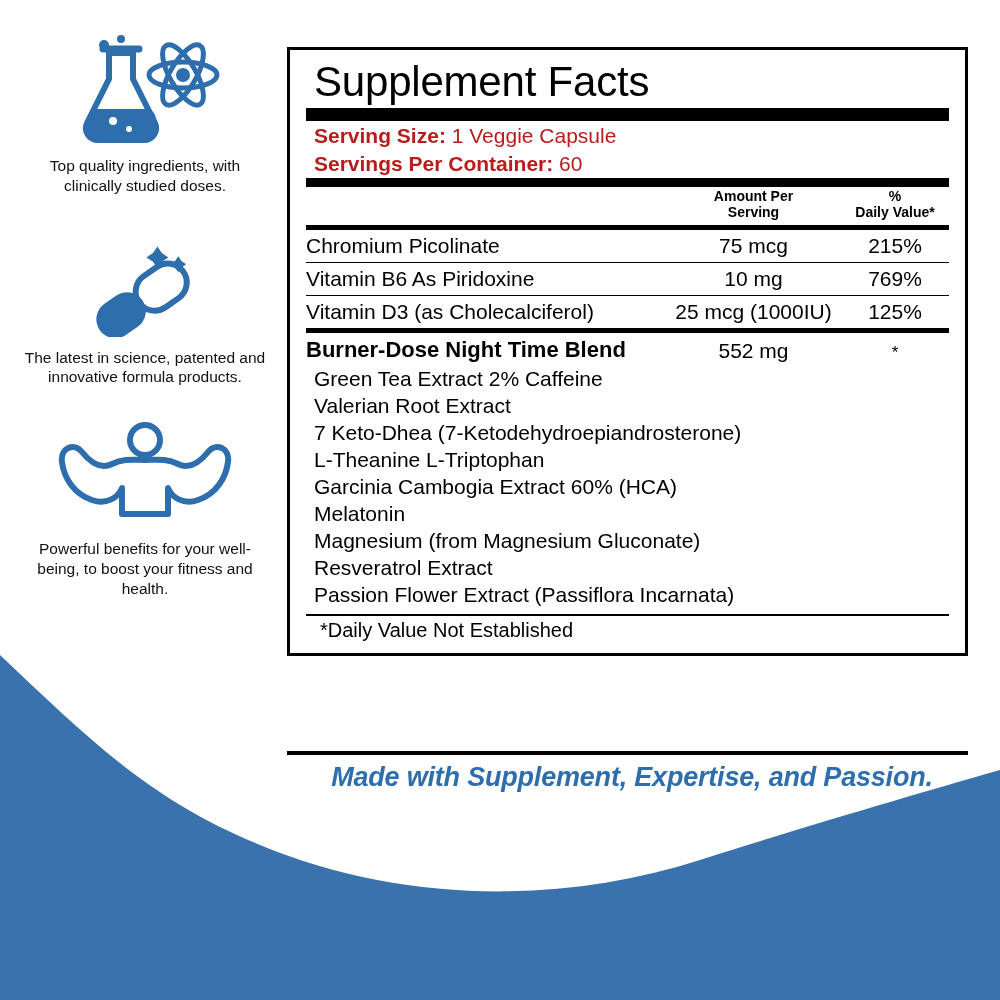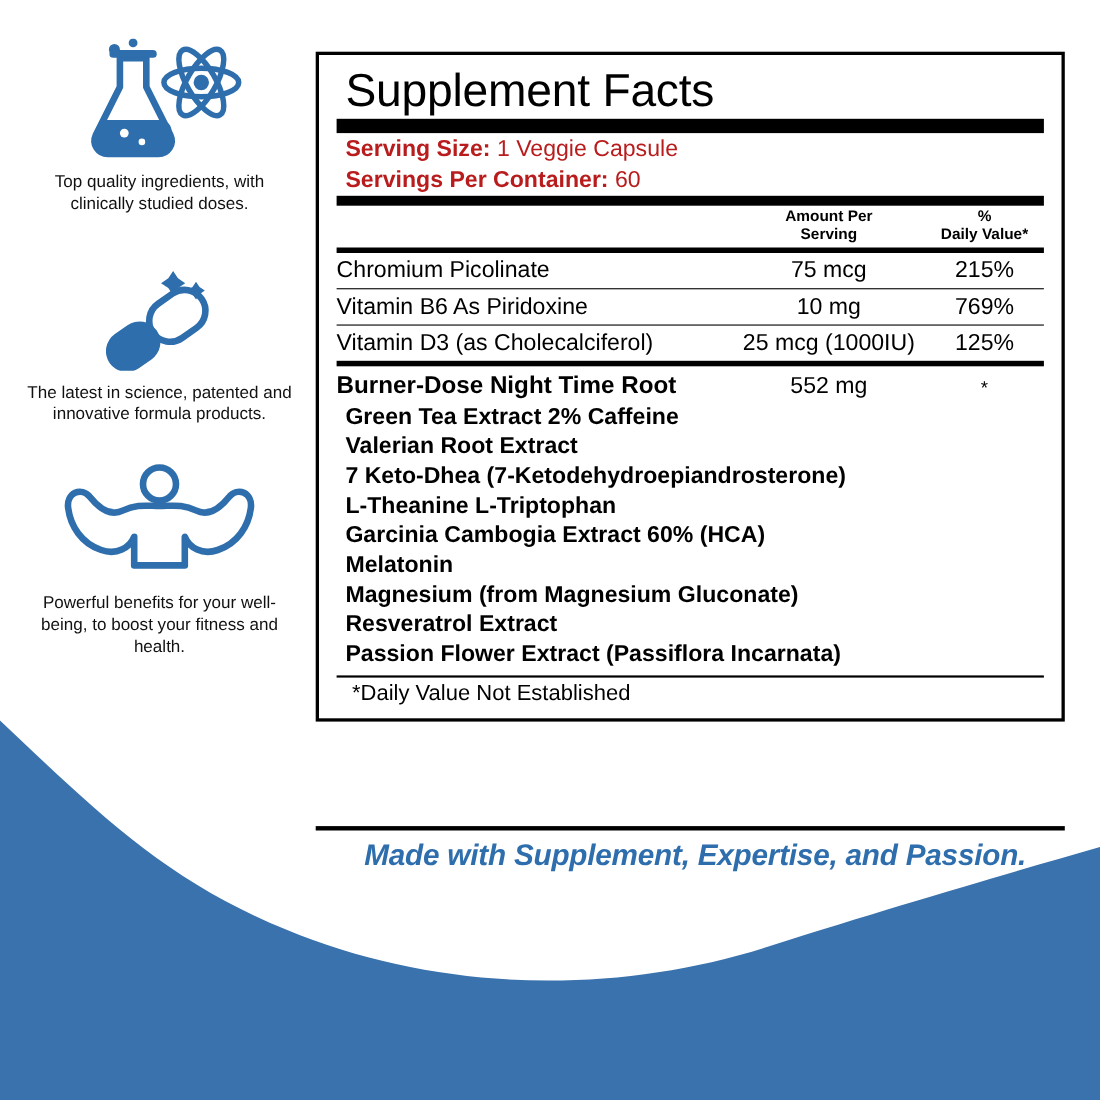--- a/index.html
+++ b/index.html
@@ -112,21 +112,21 @@
   .blend-name { font-weight: bold; font-size: 22px; padding-left: 8px; }
   .blend-amt  { text-align: center; font-size: 21px; }
   .blend-star { text-align: center; font-size: 17px; vertical-align: middle; }
 
   .ingredient-list {
     padding-left: 8px;
     font-size: 21px;
     line-height: 1.29;
     color: #000;
   }
-  .ingredient-list div { white-space: nowrap; font-weight: bold; }
+  .ingredient-list div { white-space: nowrap; }
 
   .daily-note {
     padding: 3px 0 3px 14px;
     font-size: 20px;
     color: #000;
   }
 
   .other-ing {
     position: absolute;
     left: 298px; top: 690px;
@@ -286,21 +286,21 @@
           <td class="amt">25 mcg (1000IU)</td>
           <td class="dv">125%</td>
         </tr>
         <tr class="sep sep-thick">
               <td colspan="3">
                 <hr>
               </td>
             </tr>
 
         <tr>
-          <td class="blend-name">Burner-Dose Night Time Root</td>
+          <td class="blend-name">Burner-Dose Night Time Blend</td>
           <td class="amt blend-amt">552 mg</td>
           <td class="dv blend-star">*</td>
         </tr>
       </tbody>
         </table>
 
       <div class="ingredient-list">
         <div>Green Tea Extract 2% Caffeine</div>
         <div>Valerian Root Extract</div>
         <div>7 Keto-Dhea (7-Ketodehydroepiandrosterone)</div>

